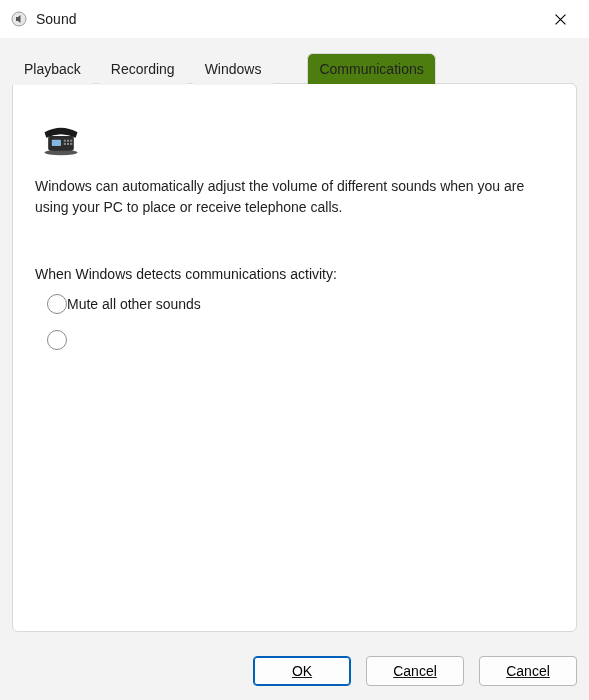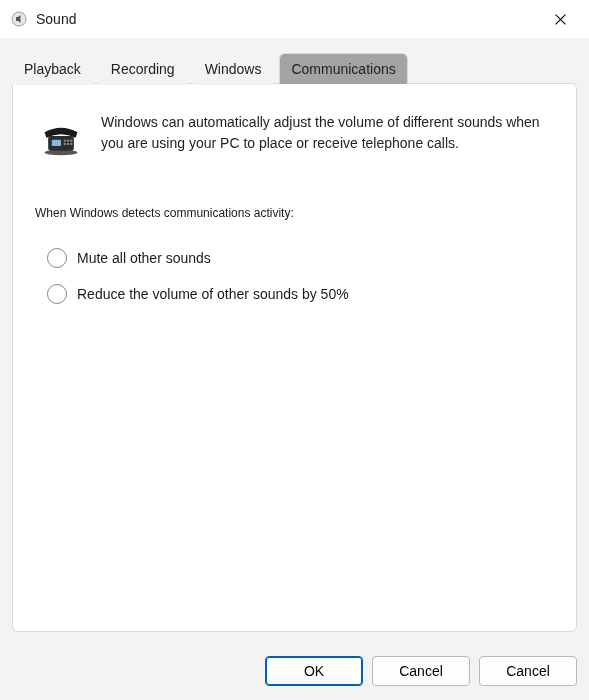--- a/index.html
+++ b/index.html
@@ -54,65 +54,66 @@
       border: 1px solid transparent;
       border-bottom: none;
       border-radius: 6px 6px 0 0;
       cursor: pointer;
       font-size: 14px;
       color: #222;
       position: relative;
       top: 1px;
     }
     .tab.active {
-      background: #a3a3a3;
+      background: #4d7c0f;
       border: 1px solid #d9d9d9;
       border-bottom: 1px solid #ffffff;
+      margin-left: 28px;
     }
     .panel {
       flex: 1;
       background: #ffffff;
       border: 1px solid #d9d9d9;
       border-radius: 0 6px 6px 6px;
       margin-top: -1px;
       padding: 28px 22px 22px 22px;
       position: relative;
       z-index: 1;
     }
     .description-row {
       display: flex;
       gap: 18px;
       align-items: flex-start;
       margin-bottom: 48px;
+      flex-direction: column;
     }
     .phone-icon {
       width: 44px; height: 44px;
       flex-shrink: 0;
       margin-top: 2px;
       margin-left: 4px;
     }
     .description-text {
       line-height: 1.5;
       font-size: 14px;
       color: #222;
     }
     .section-label {
-      margin-bottom: 28px;
-      font-size: 12px;
+      margin-bottom: 12px;
+      font-size: 14px;
     }
     .radio-group {
       display: flex;
       flex-direction: column;
       gap: 16px;
       padding-left: 12px;
     }
     .radio-row {
       display: flex;
       align-items: center;
-      gap: 10px;
       cursor: pointer;
     }
     .radio {
       width: 20px; height: 20px;
       border: 1.5px solid #8a8a8a;
       border-radius: 50%;
       display: inline-flex;
       align-items: center; justify-content: center;
       background: #fff;
       flex-shrink: 0;
@@ -123,23 +124,24 @@
     .radio.checked::after {
       content: "";
       width: 10px; height: 10px;
       background: #005fb8;
       border-radius: 50%;
     }
     .radio-label { font-size: 14px; }
     .button-row {
       display: flex;
       justify-content: flex-end;
-      gap: 9px;
+      gap: 15px;
       padding: 12px 12px 14px 12px;
       background: #f3f3f3;
+      text-decoration: underline;
     }
     .btn {
       min-width: 98px;
       height: 30px;
       border: 1px solid #b8b8b8;
       background: #fdfdfd;
       border-radius: 4px;
       font-size: 14px;
       cursor: pointer;
     }
@@ -205,21 +207,20 @@
 
     <div class="section-label">When Windows detects communications activity:</div>
 
     <div class="radio-group">
       <label class="radio-row">
         <span class="radio"></span>
         <span class="radio-label">Mute all other sounds</span>
       </label>
       <label class="radio-row">
         <span class="radio"></span>
-        <span class="radio-label">Reduce the volume of other sounds by 50%</span>
       </label>
     </div>
   </div>
 </div>
 
 <div class="button-row">
   <button class="btn primary">OK</button>
   <button class="btn">Cancel</button>
   <button class="btn">Cancel</button>
 </div>

